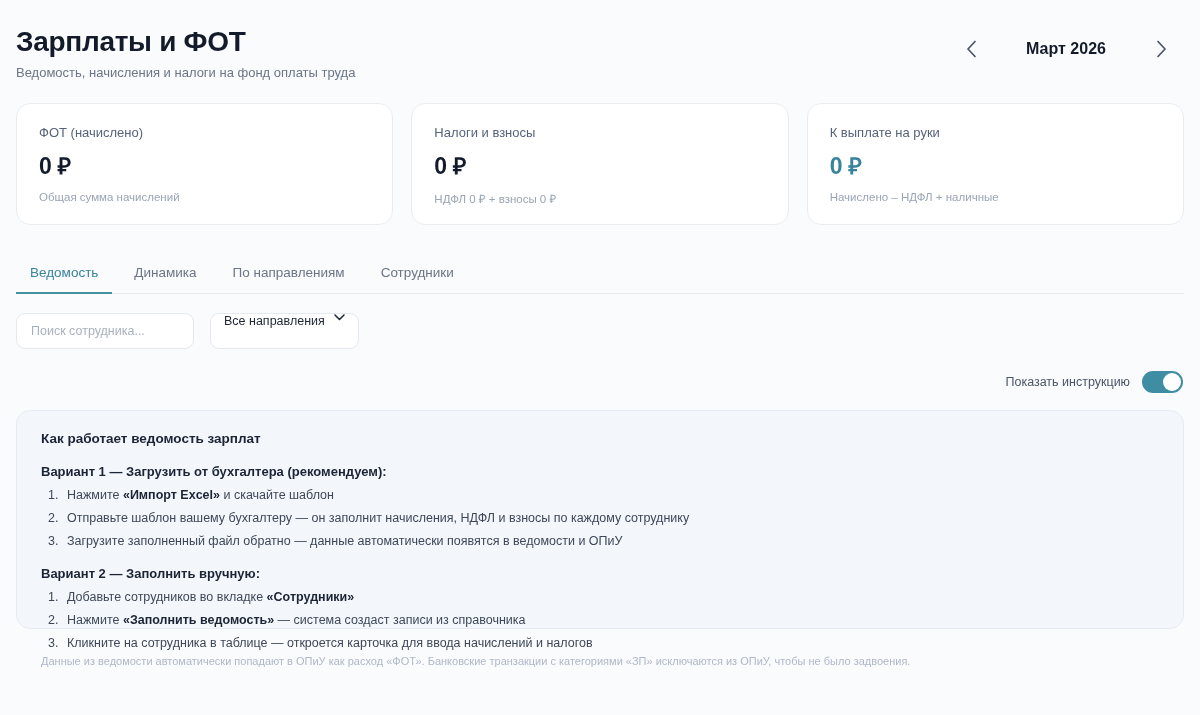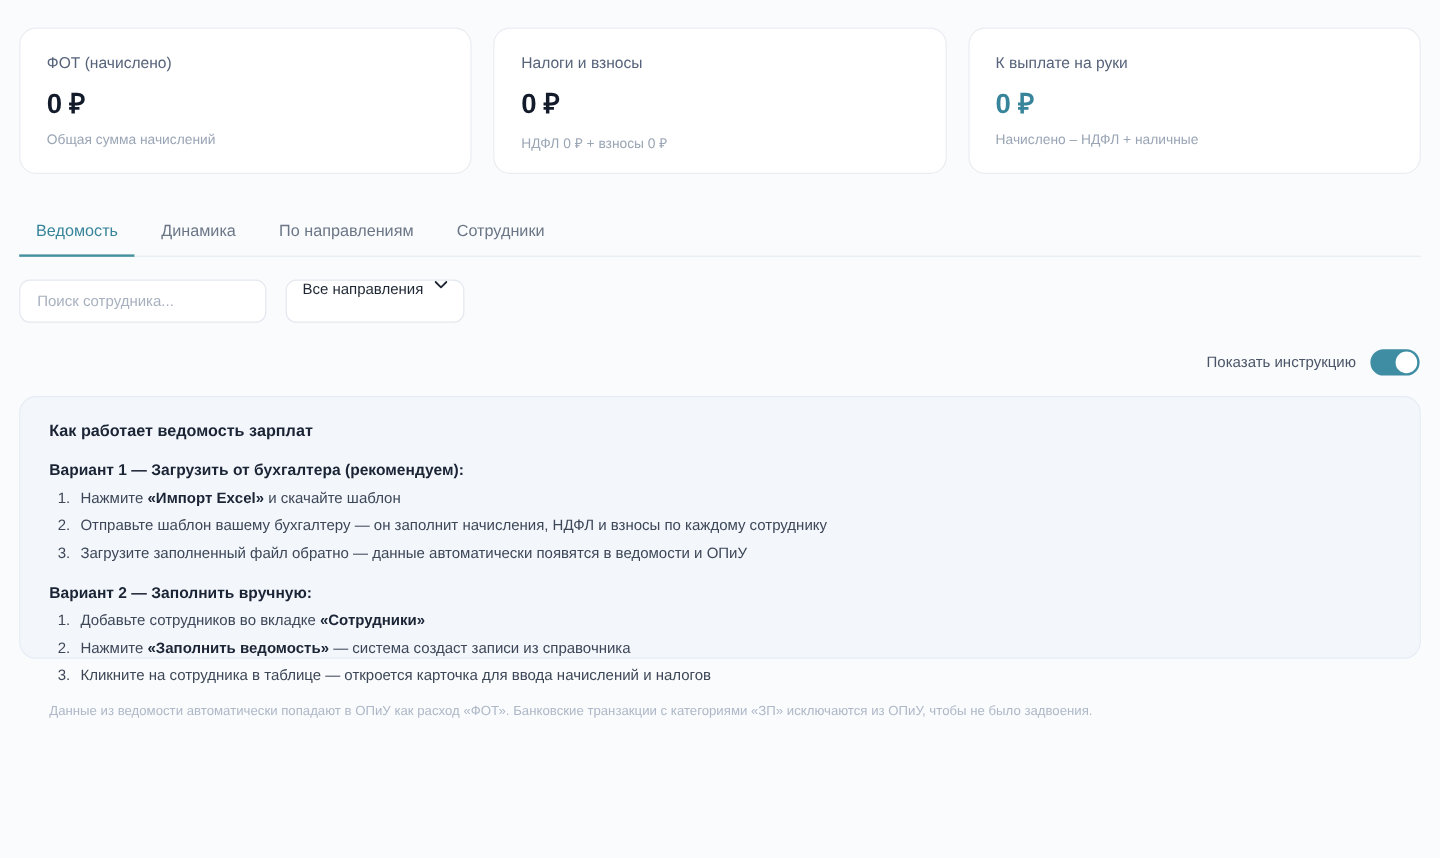--- a/index.html
+++ b/index.html
@@ -117,21 +117,21 @@
   }
 
   
   .toolbar {
     margin-top: 19px;
     display: flex;
     align-items: center;
     gap: 16px;
   }
   .search-input {
-    width: 206px;
+    width: 178px;
     height: 36px;
     border: 1px solid #e4e9f0;
     border-radius: 9px;
     background: #ffffff;
     padding: 13px 14px;
     font-size: 12.5px;
     color: #1e2633;
     font-family: inherit;
     outline: none;
   }
@@ -223,31 +223,51 @@
   ol.steps li {
     font-size: 12.5px;
     color: #3d4757;
     margin-bottom: 9px;
     padding-left: 5px;
   }
   ol.steps li:last-child { margin-bottom: 0; }
   ol.steps li b { font-weight: 700; color: #1b2435; }
 
   .panel-note {
-    margin-top: 16px;
+    margin-top: 4px;
     font-size: 11px;
     color: #aeb8c8;
     line-height: 1.3;
   }
 </style>
 </head>
 <body>
 
 <div class="page">
 
+  <div class="header">
+    <div class="title-block">
+      <div class="page-title">Зарплаты и ФОТ</div>
+      <div class="page-subtitle">Ведомость, начисления и налоги на фонд оплаты труда</div>
+    </div>
+
+    <div class="month-nav">
+      <button class="nav-arrow" aria-label="prev">
+        <svg width="11" height="18" viewBox="0 0 11 18" fill="none" stroke="currentColor" stroke-width="1.7" stroke-linecap="round" stroke-linejoin="round">
+            <polyline points="9,1.5 2,9 9,16.5"></polyline>
+          </svg>
+      </button>
+      <div class="month-label">Март 2026</div>
+      <button class="nav-arrow" aria-label="next">
+        <svg width="11" height="18" viewBox="0 0 11 18" fill="none" stroke="currentColor" stroke-width="1.7" stroke-linecap="round" stroke-linejoin="round">
+            <polyline points="2,1.5 9,9 2,16.5"></polyline>
+          </svg>
+      </button>
+    </div>
+  </div>
 
   <div class="cards">
     <div class="card">
       <div class="card-label">ФОТ (начислено)</div>
       <div class="card-value">0 ₽</div>
       <div class="card-hint">Общая сумма начислений</div>
     </div>
     <div class="card">
       <div class="card-label">Налоги и взносы</div>
       <div class="card-value">0 ₽</div>

